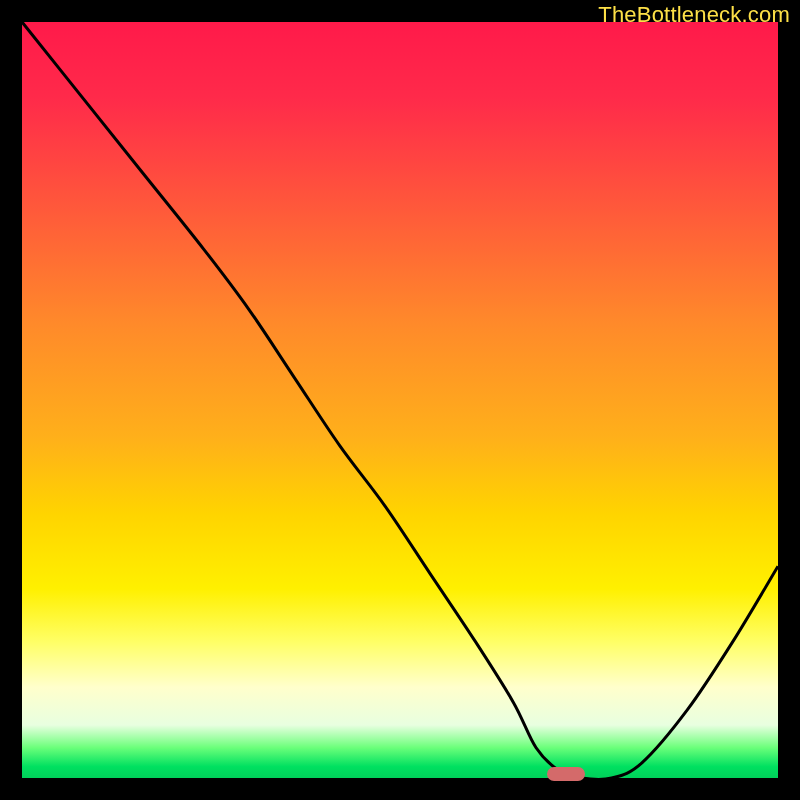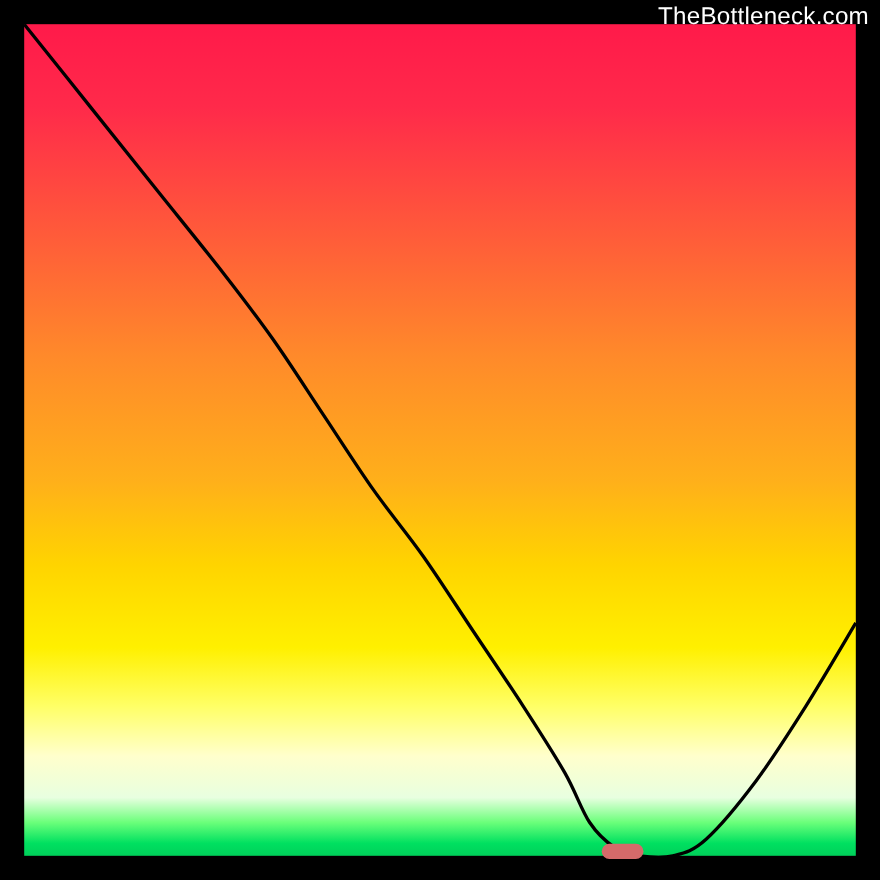--- a/index.html
+++ b/index.html
@@ -32,21 +32,21 @@
       #00e060 98.5%,
       #00d05a 100%
     );
   }
   .watermark {
     position: absolute;
     top: 2px;
     right: 10px;
     font-family: Arial, Helvetica, sans-serif;
     font-size: 22px;
-    color: #ffffff;
+    color: #fde047;
     letter-spacing: 0.2px;
   }
   svg.curve {
     position: absolute;
     left: 22px;
     top: 22px;
     width: 756px;
     height: 756px;
     overflow: visible;
   }

